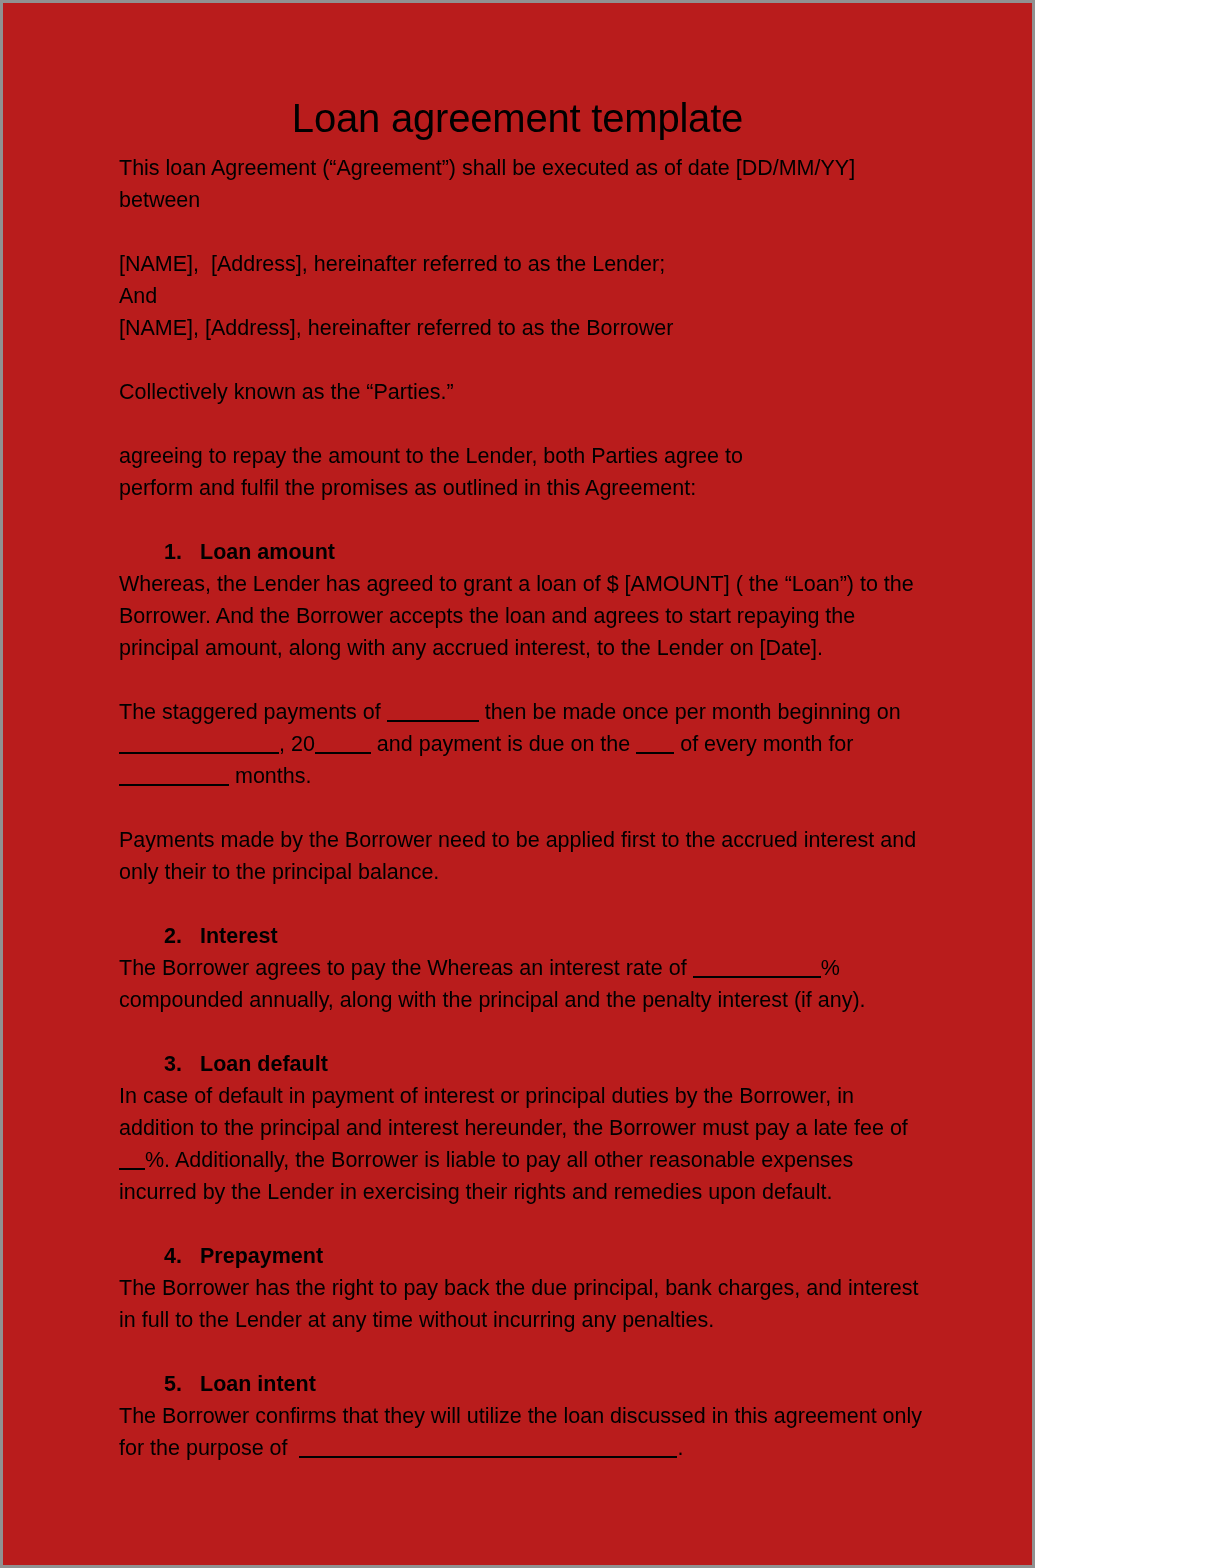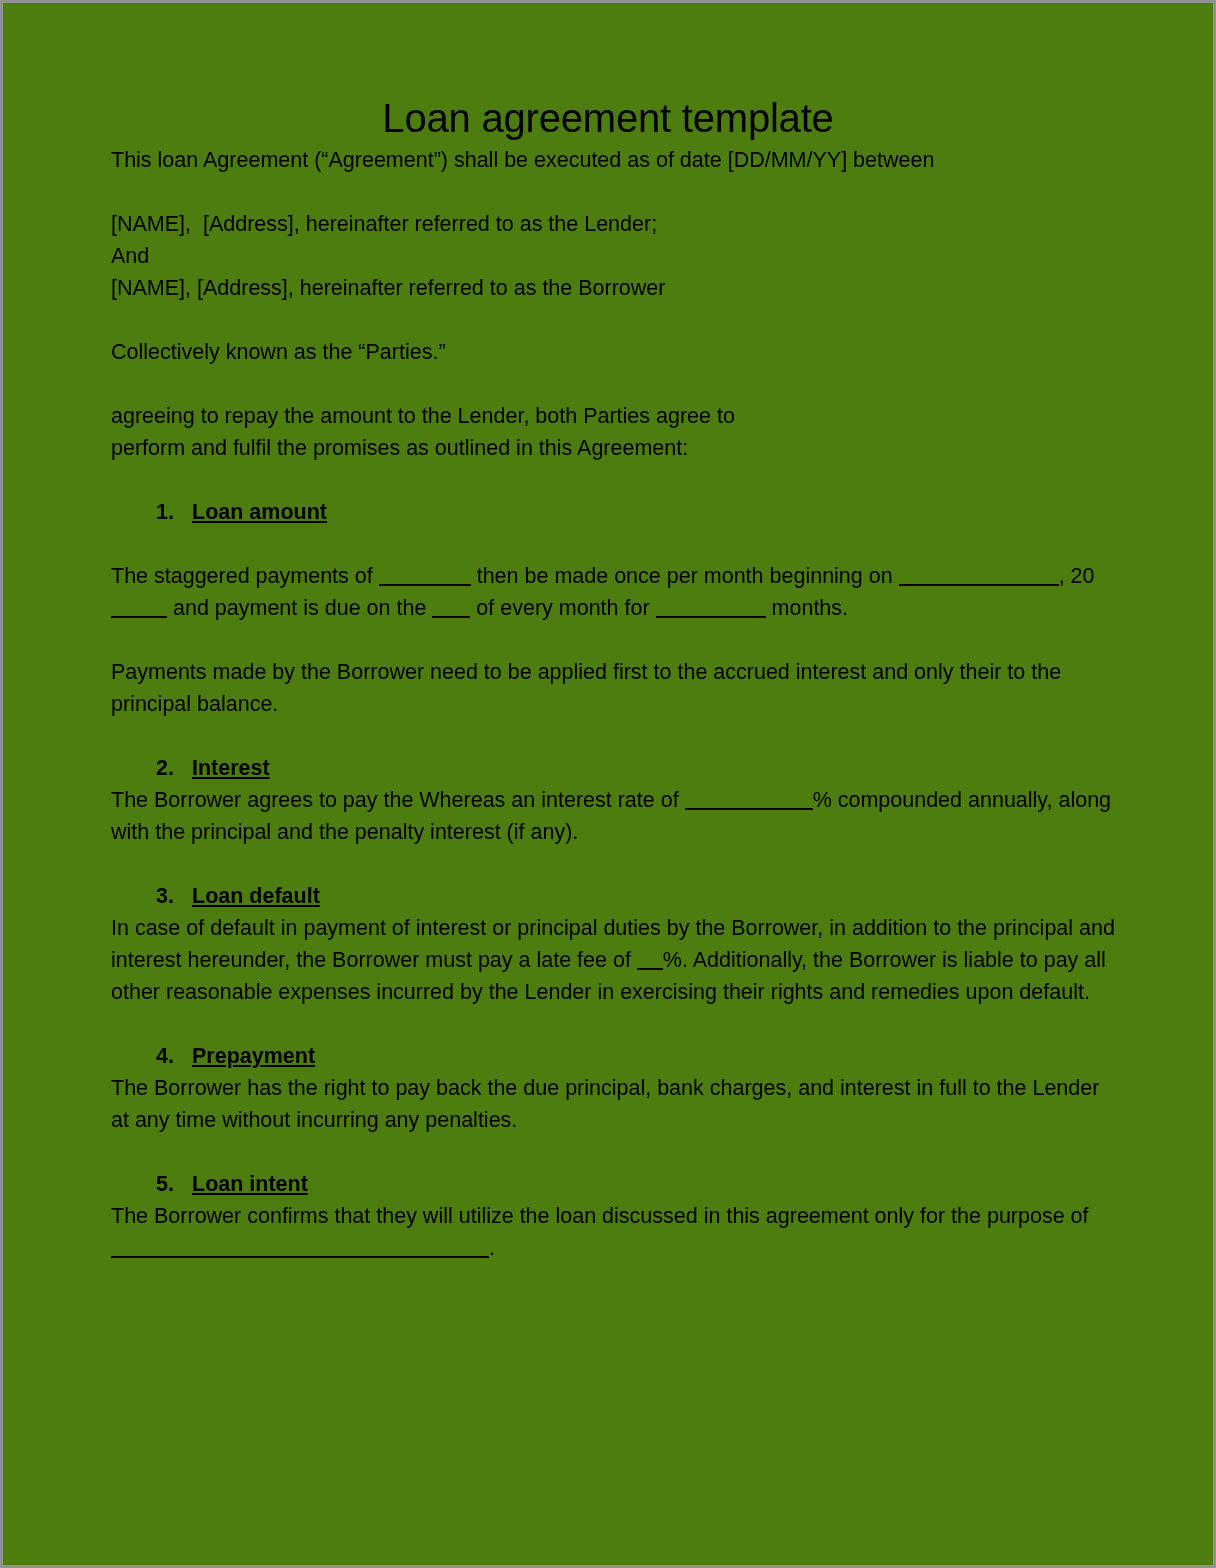--- a/index.html
+++ b/index.html
@@ -8,44 +8,44 @@
     background: #ffffff;
   }
   body {
     width: 1216px;
     height: 1568px;
     font-family: "Liberation Sans", sans-serif;
     overflow: hidden;
   }
   .page-frame {
     box-sizing: border-box;
-    width: 1216px;
+    width: 1035px;
     height: 1568px;
-    background: #4d7c0f;
+    background: #b91c1c;
     border: 3px solid #919191;
   }
   .page-inner {
     box-sizing: border-box;
     width: 100%;
     height: 100%;
     padding: 0;
     position: relative;
   }
   .doc-title {
     text-align: center;
     font-size: 40px;
     font-weight: 400;
     color: #000000;
     line-height: 1.1;
     margin: 0;
     padding-top: 93px;
     letter-spacing: -0.2px;
   }
   .body-col {
-    margin: 4px;
+    margin: 12px;
     padding: 0 92px 0 104px;
   }
   p.para {
     font-size: 21.5px;
     line-height: 32px;
     color: #000000;
     margin: 0;
     padding: 0;
     white-space: pre-wrap;
   }
@@ -55,21 +55,20 @@
   .first-para {
     margin-top: 36px;
   }
   .list-head {
     font-size: 21.5px;
     line-height: 32px;
     font-weight: bold;
     color: #000000;
     margin: 0;
     padding-left: 45px;
-    text-decoration: underline;
   }
   .list-num {
     display: inline-block;
     width: 36px;
   }
   .blank {
     display: inline-block;
     border-bottom: 2px solid #000000;
     vertical-align: -3px;
   }
@@ -103,20 +102,21 @@
     <p class="para">Collectively known as the “Parties.”</p>
     <div class="gap"></div>
 
     <p class="para">agreeing to repay the amount to the Lender, both Parties agree to</p>
     <p class="para">perform and fulfil the promises as outlined in this Agreement:</p>
     <div class="gap"></div>
 
     <p class="list-head">
       <span class="list-num">1.</span><span>Loan amount</span>
     </p>
+    <p class="para">Whereas, the Lender has agreed to grant a loan of $ [AMOUNT] ( the “Loan”) to the Borrower. And the Borrower accepts the loan and agrees to start repaying the principal amount, along with any accrued interest, to the Lender on [Date].</p>
     <div class="gap"></div>
 
     <p class="para"><span>The staggered payments of </span><span class="blank b-lg"></span><span> then be made once per month beginning on </span><span class="blank b-wide"></span><span>, 20</span><span class="blank b-md"></span><span> and payment is due on the </span><span class="blank b-sm"></span><span> of every month for </span><span class="blank b-xl"></span><span> months.</span></p>
     <div class="gap"></div>
 
     <p class="para">Payments made by the Borrower need to be applied first to the accrued interest and only their to the principal balance.</p>
     <div class="gap"></div>
 
     <p class="list-head">
       <span class="list-num">2.</span><span>Interest</span>

